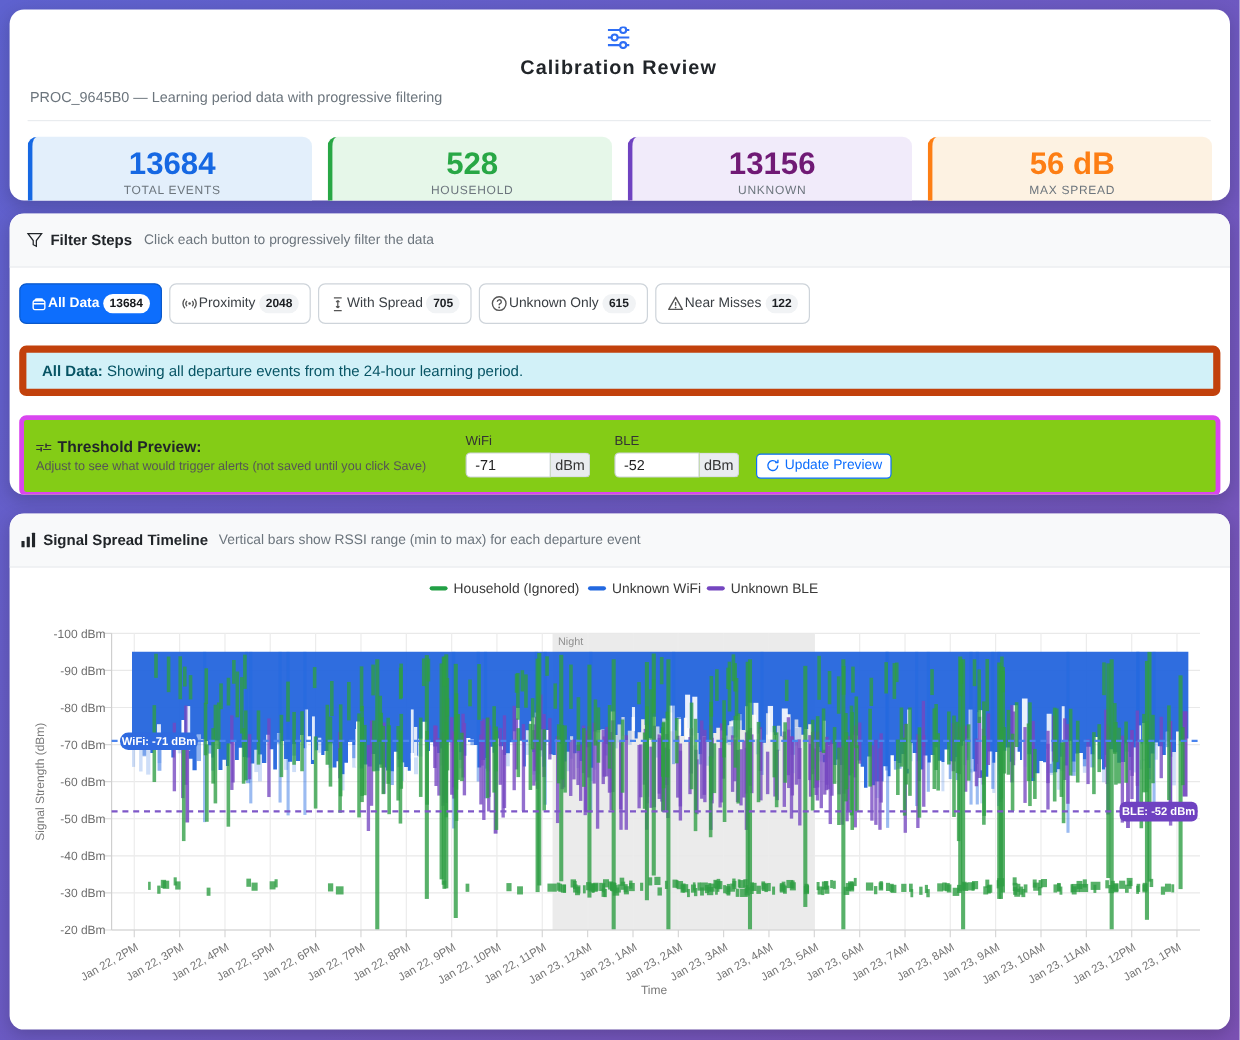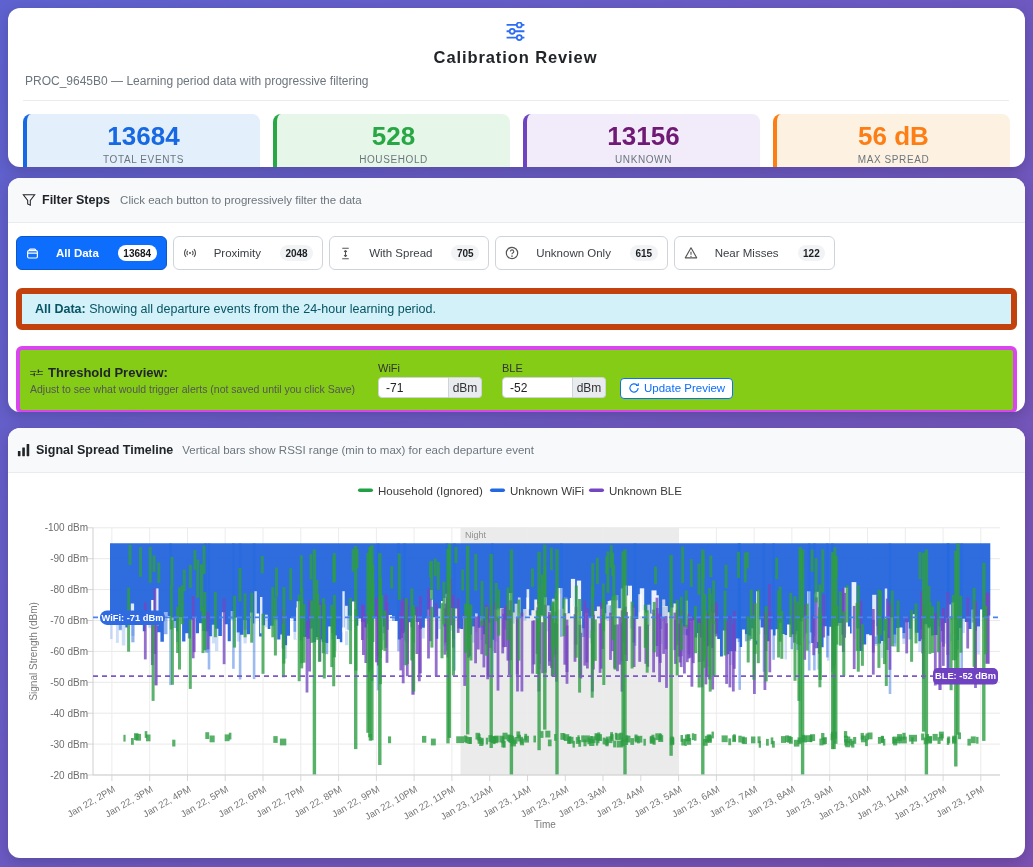--- a/index.html
+++ b/index.html
@@ -25,21 +25,21 @@
 .hr { border-top:1px solid #e9ecef; margin:12px 16px 0 15px; }
 .stats { display:flex; gap:13px; padding:13px 15px 0 15px; }
 .stat { flex:1; border-radius:8px; text-align:center; height:63px; padding-top:9px; }
 .stat .num { font-size:26px; font-weight:bold; line-height:1.05; }
 .stat .lab { font-size:10px; color:#6c757d; letter-spacing:0.6px; margin-top:4px; }
 .s1 { background:#e3effb; border-left:4px solid #1668e3; } .s1 .num { color:#1668e3; }
 .s2 { background:#e6f7e9; border-left:4px solid #28a745; } .s2 .num { color:#28a745; }
 .s3 { background:#f1ebfa; border-left:4px solid #6f42c1; } .s3 .num { color:#701a75; }
 .s4 { background:#fdf2e2; border-left:4px solid #fd7e14; } .s4 .num { color:#fd7e14; }
 .btnrow { display:flex; gap:6px; padding:13px 8px 0 8px; }
-.btn { display:inline-flex; align-items:center; gap:17px; height:24px; padding:16px 9px;
+.btn { display:inline-flex; align-items:center; gap:1px; height:24px; padding:16px 9px;
   border-radius:6px; font-size:11.5px; border:1px solid #ced4da; background:#fff; color:#3a3f44; }
 .btn .bdg { background:#f1f3f5; color:#1c1f23; font-weight:bold; font-size:10px;
   padding:2.5px 5.5px; border-radius:9px; margin-left:2px; }
 .btn.active { background:#0d6efd; border-color:#0a58ca; color:#fff; font-weight:bold; }
 .btn.active .bdg { background:#fff; color:#17191c; }
 .alert { margin:18px 8px 0 8px; background:#d2f1f8; border:6px solid #c2410c; border-radius:6px;
   padding:8px 13px; font-size:12.5px; color:#075464; }
 .thresh { margin:16px 8px 0 8px; background:#84cc16; border:4px solid #d946ef; border-radius:6px;
   height:68px; display:flex; align-items:center; padding:0 10px; }
 .thresh .txt { width:345px; }
@@ -138,21 +138,21 @@
   <div class="alert"><b>All Data:</b> Showing all departure events from the 24-hour learning period.</div>
   <div class="thresh">
     <div class="txt">
       <div class="t1"><svg width="13" height="13" viewBox="0 0 16 16" fill="#333">
             <path d="M0 10.5a.5.5 0 0 1 .5-.5h4a.5.5 0 0 1 0 1H.5a.5.5 0 0 1-.5-.5zm0-4a.5.5 0 0 1 .5-.5h7a.5.5 0 0 1 0 1h-7a.5.5 0 0 1-.5-.5zm7 4a.5.5 0 0 1 .5-.5h8a.5.5 0 0 1 0 1h-8a.5.5 0 0 1-.5-.5zm3-4a.5.5 0 0 1 .5-.5h5a.5.5 0 0 1 0 1h-5a.5.5 0 0 1-.5-.5z"></path>
             <rect x="4.5" y="8.3" width="1.6" height="4.4" rx="0.3"></rect>
             <rect x="9.5" y="4.3" width="1.6" height="4.4" rx="0.3"></rect>
           </svg>Threshold Preview:</div>
       <div class="t2">Adjust to see what would trigger alerts (not saved until you click Save)</div>
     </div>
-    <div class="fgroup" style="margin-left:3px">
+    <div class="fgroup" style="margin-left:13px">
       <div class="flab">WiFi</div>
       <div class="igroup">
           <input value="-71" style="">
           <div class="suf">dBm</div>
         </div>
     </div>
     <div class="fgroup">
       <div class="flab">BLE</div>
       <div class="igroup">
           <input value="-52" style="">

